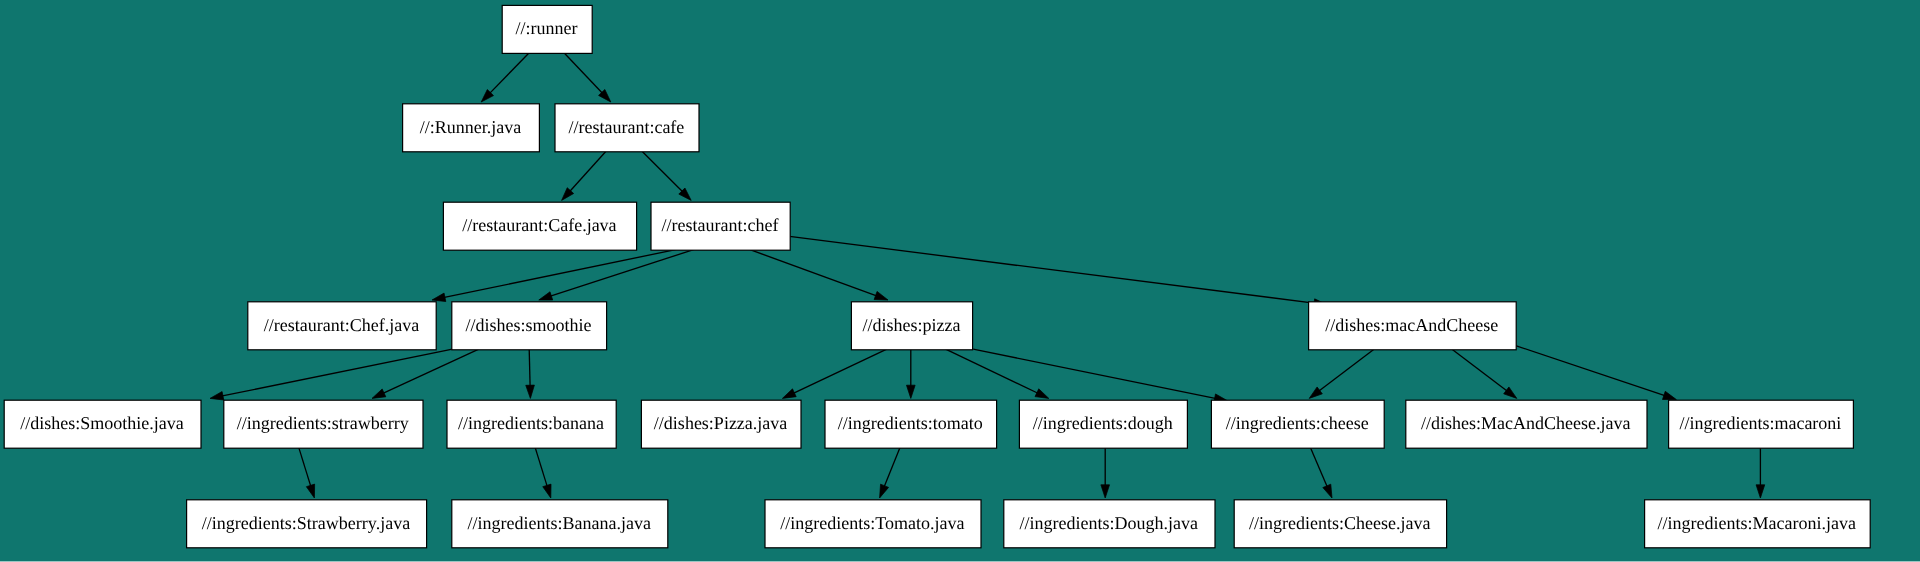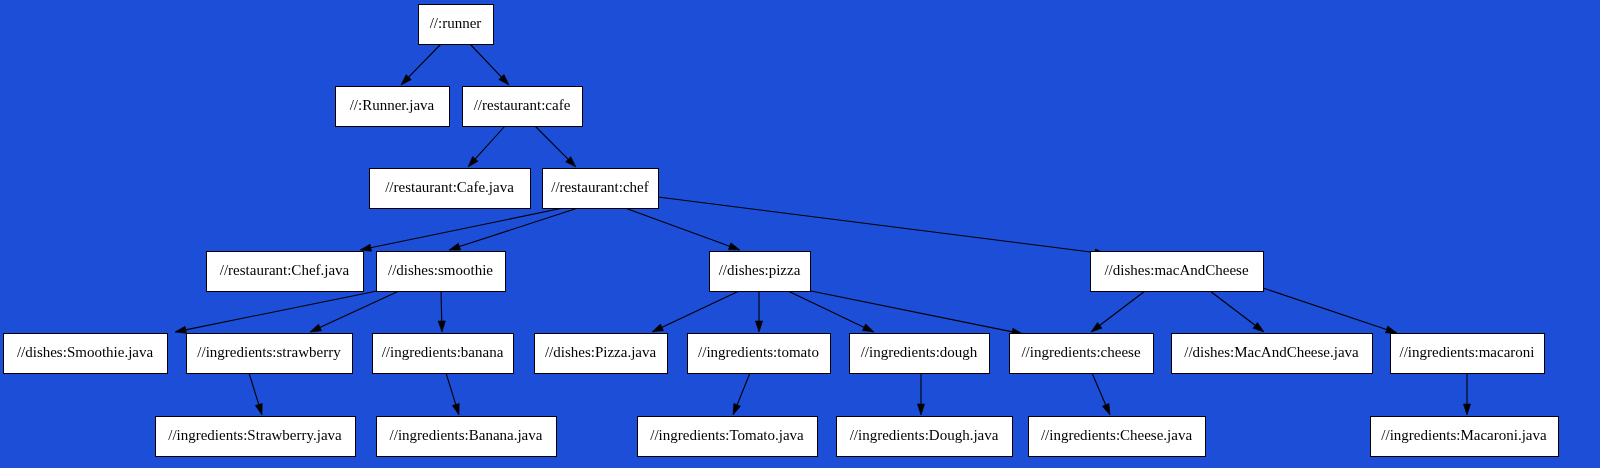--- a/index.html
+++ b/index.html
@@ -5,21 +5,21 @@
 <style>
   html, body {
     margin: 0;
     padding: 0;
     background: #ffffff;
   }
   #graph-root {
     position: relative;
     width: 1600px;
     height: 468px;
-    background: #1d4ed8;
+    background: #0f766e;
     font-family: "Liberation Serif", "DejaVu Serif", serif;
     overflow: hidden;
   }
   svg.graph-canvas {
     position: absolute;
     top: 0;
     left: 0;
     width: 1600px;
     height: 468px;
     display: block;

